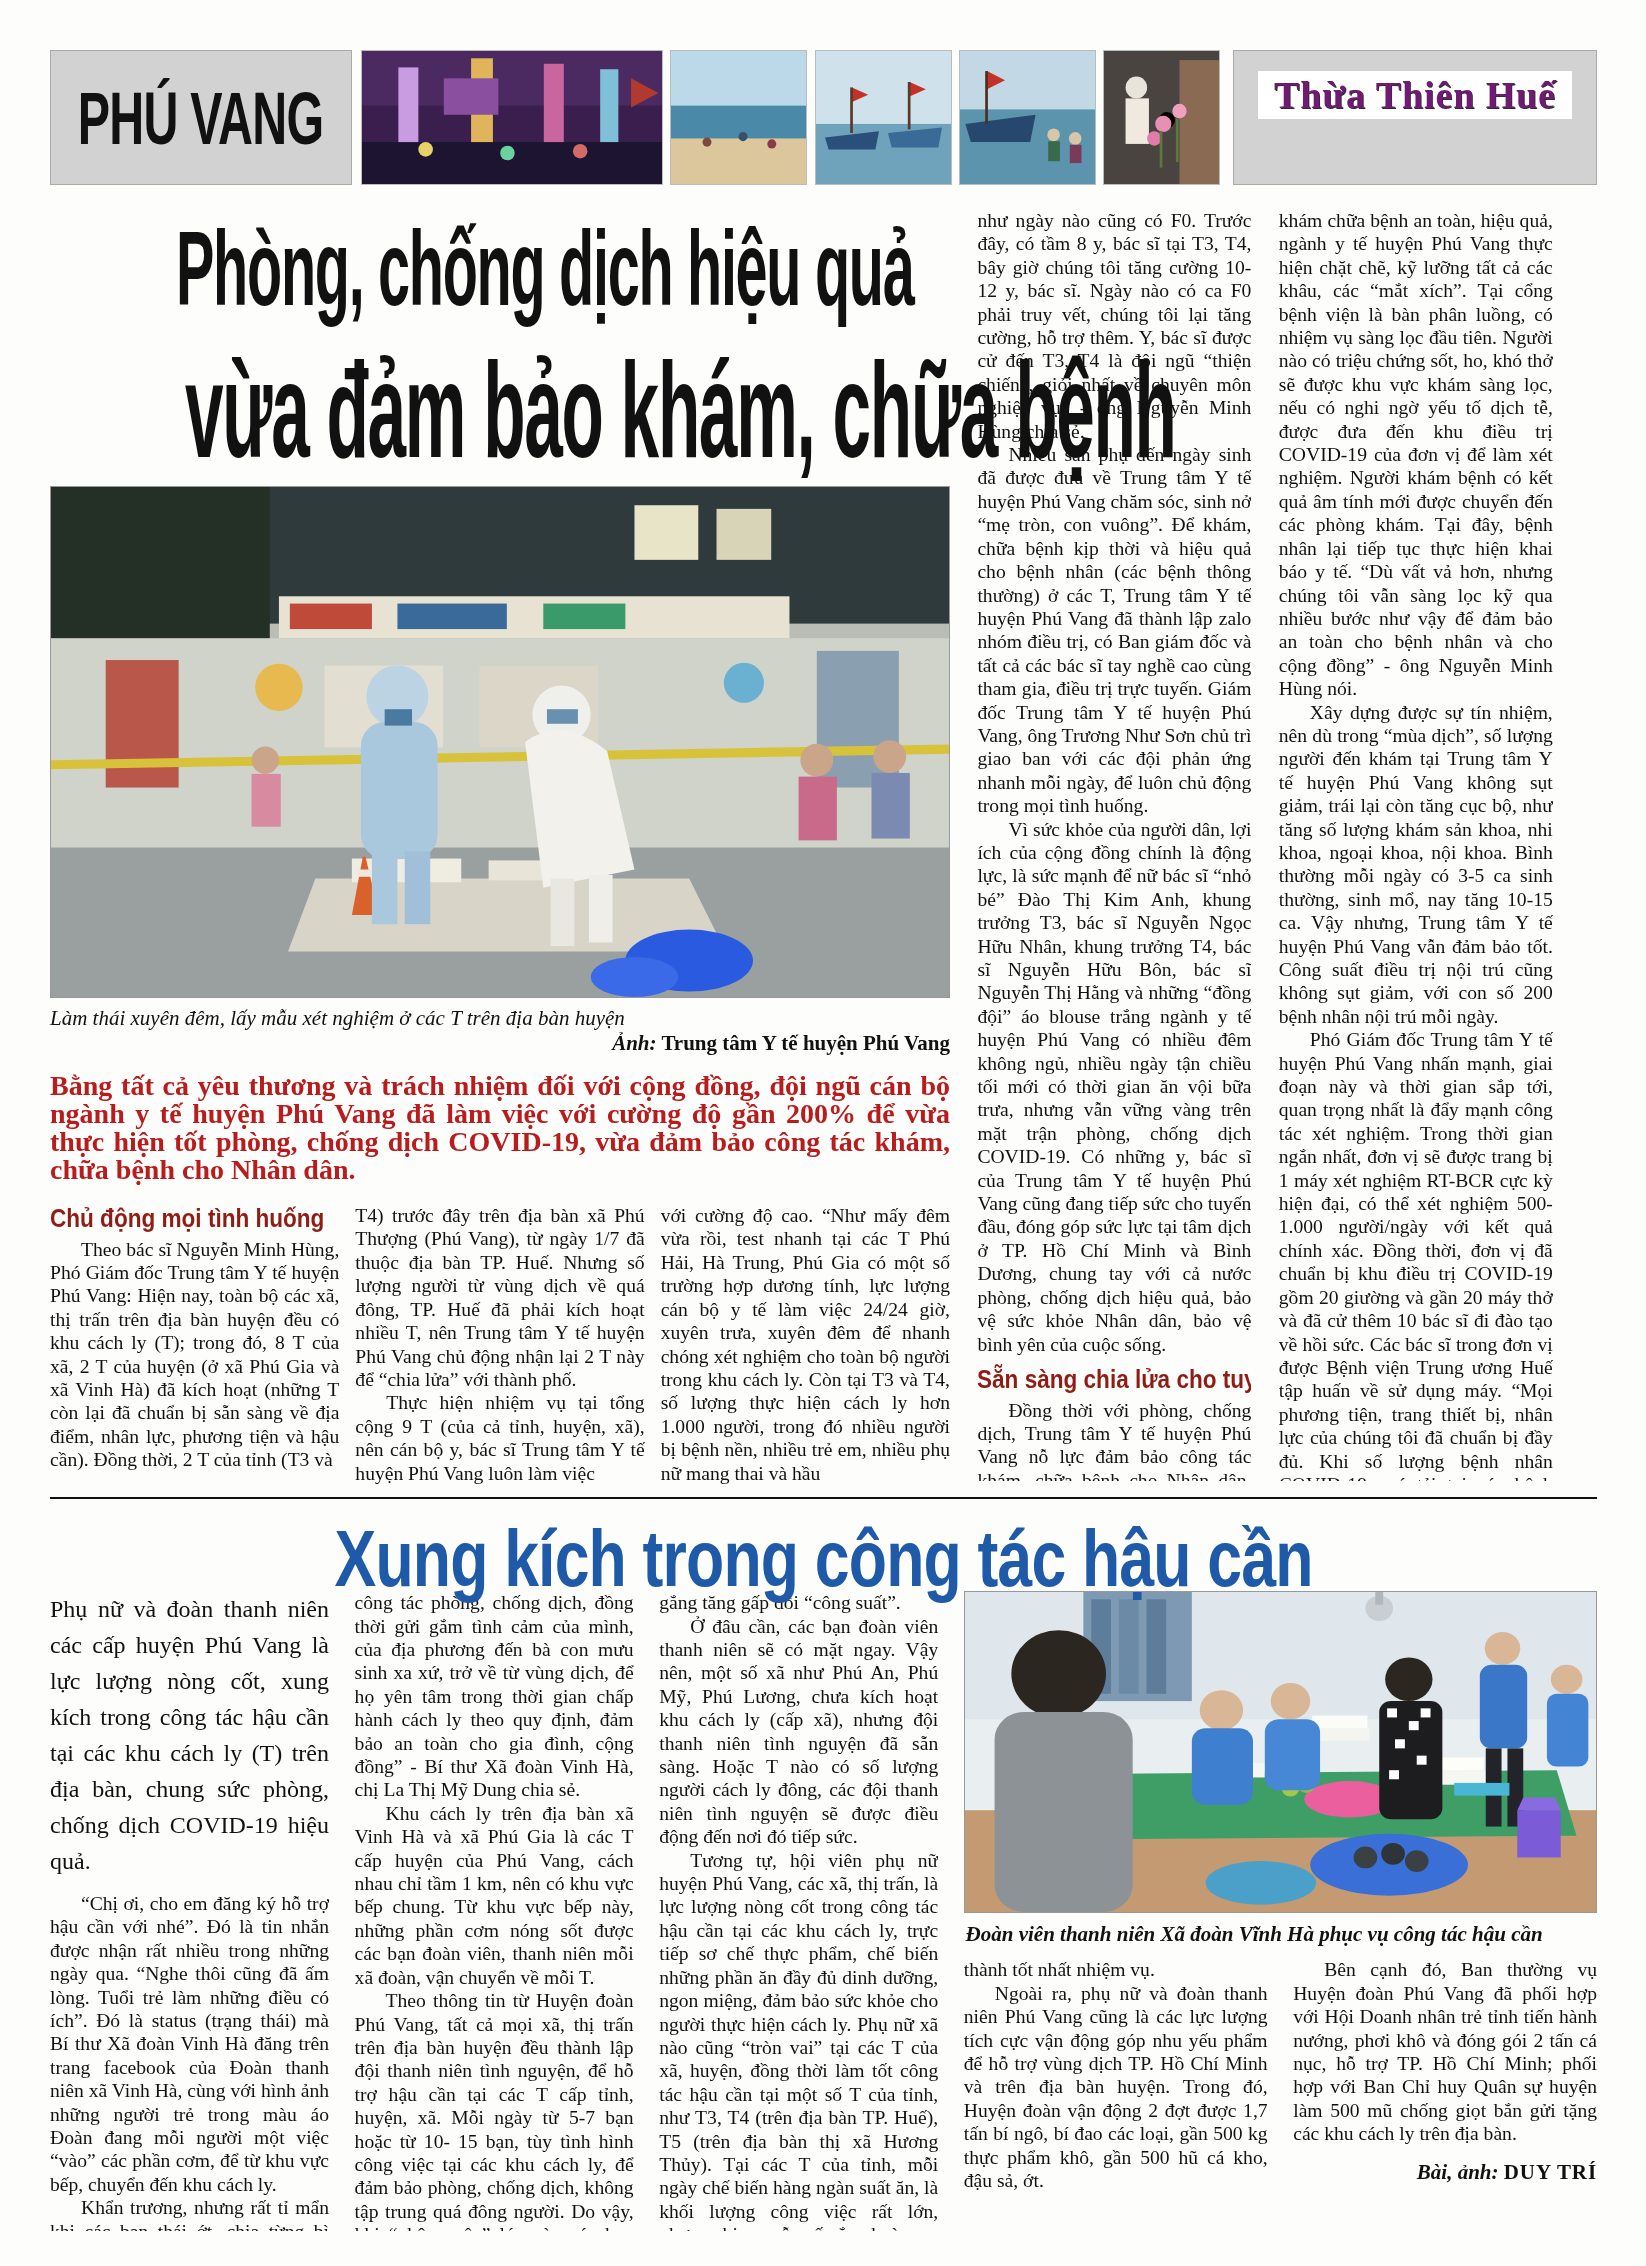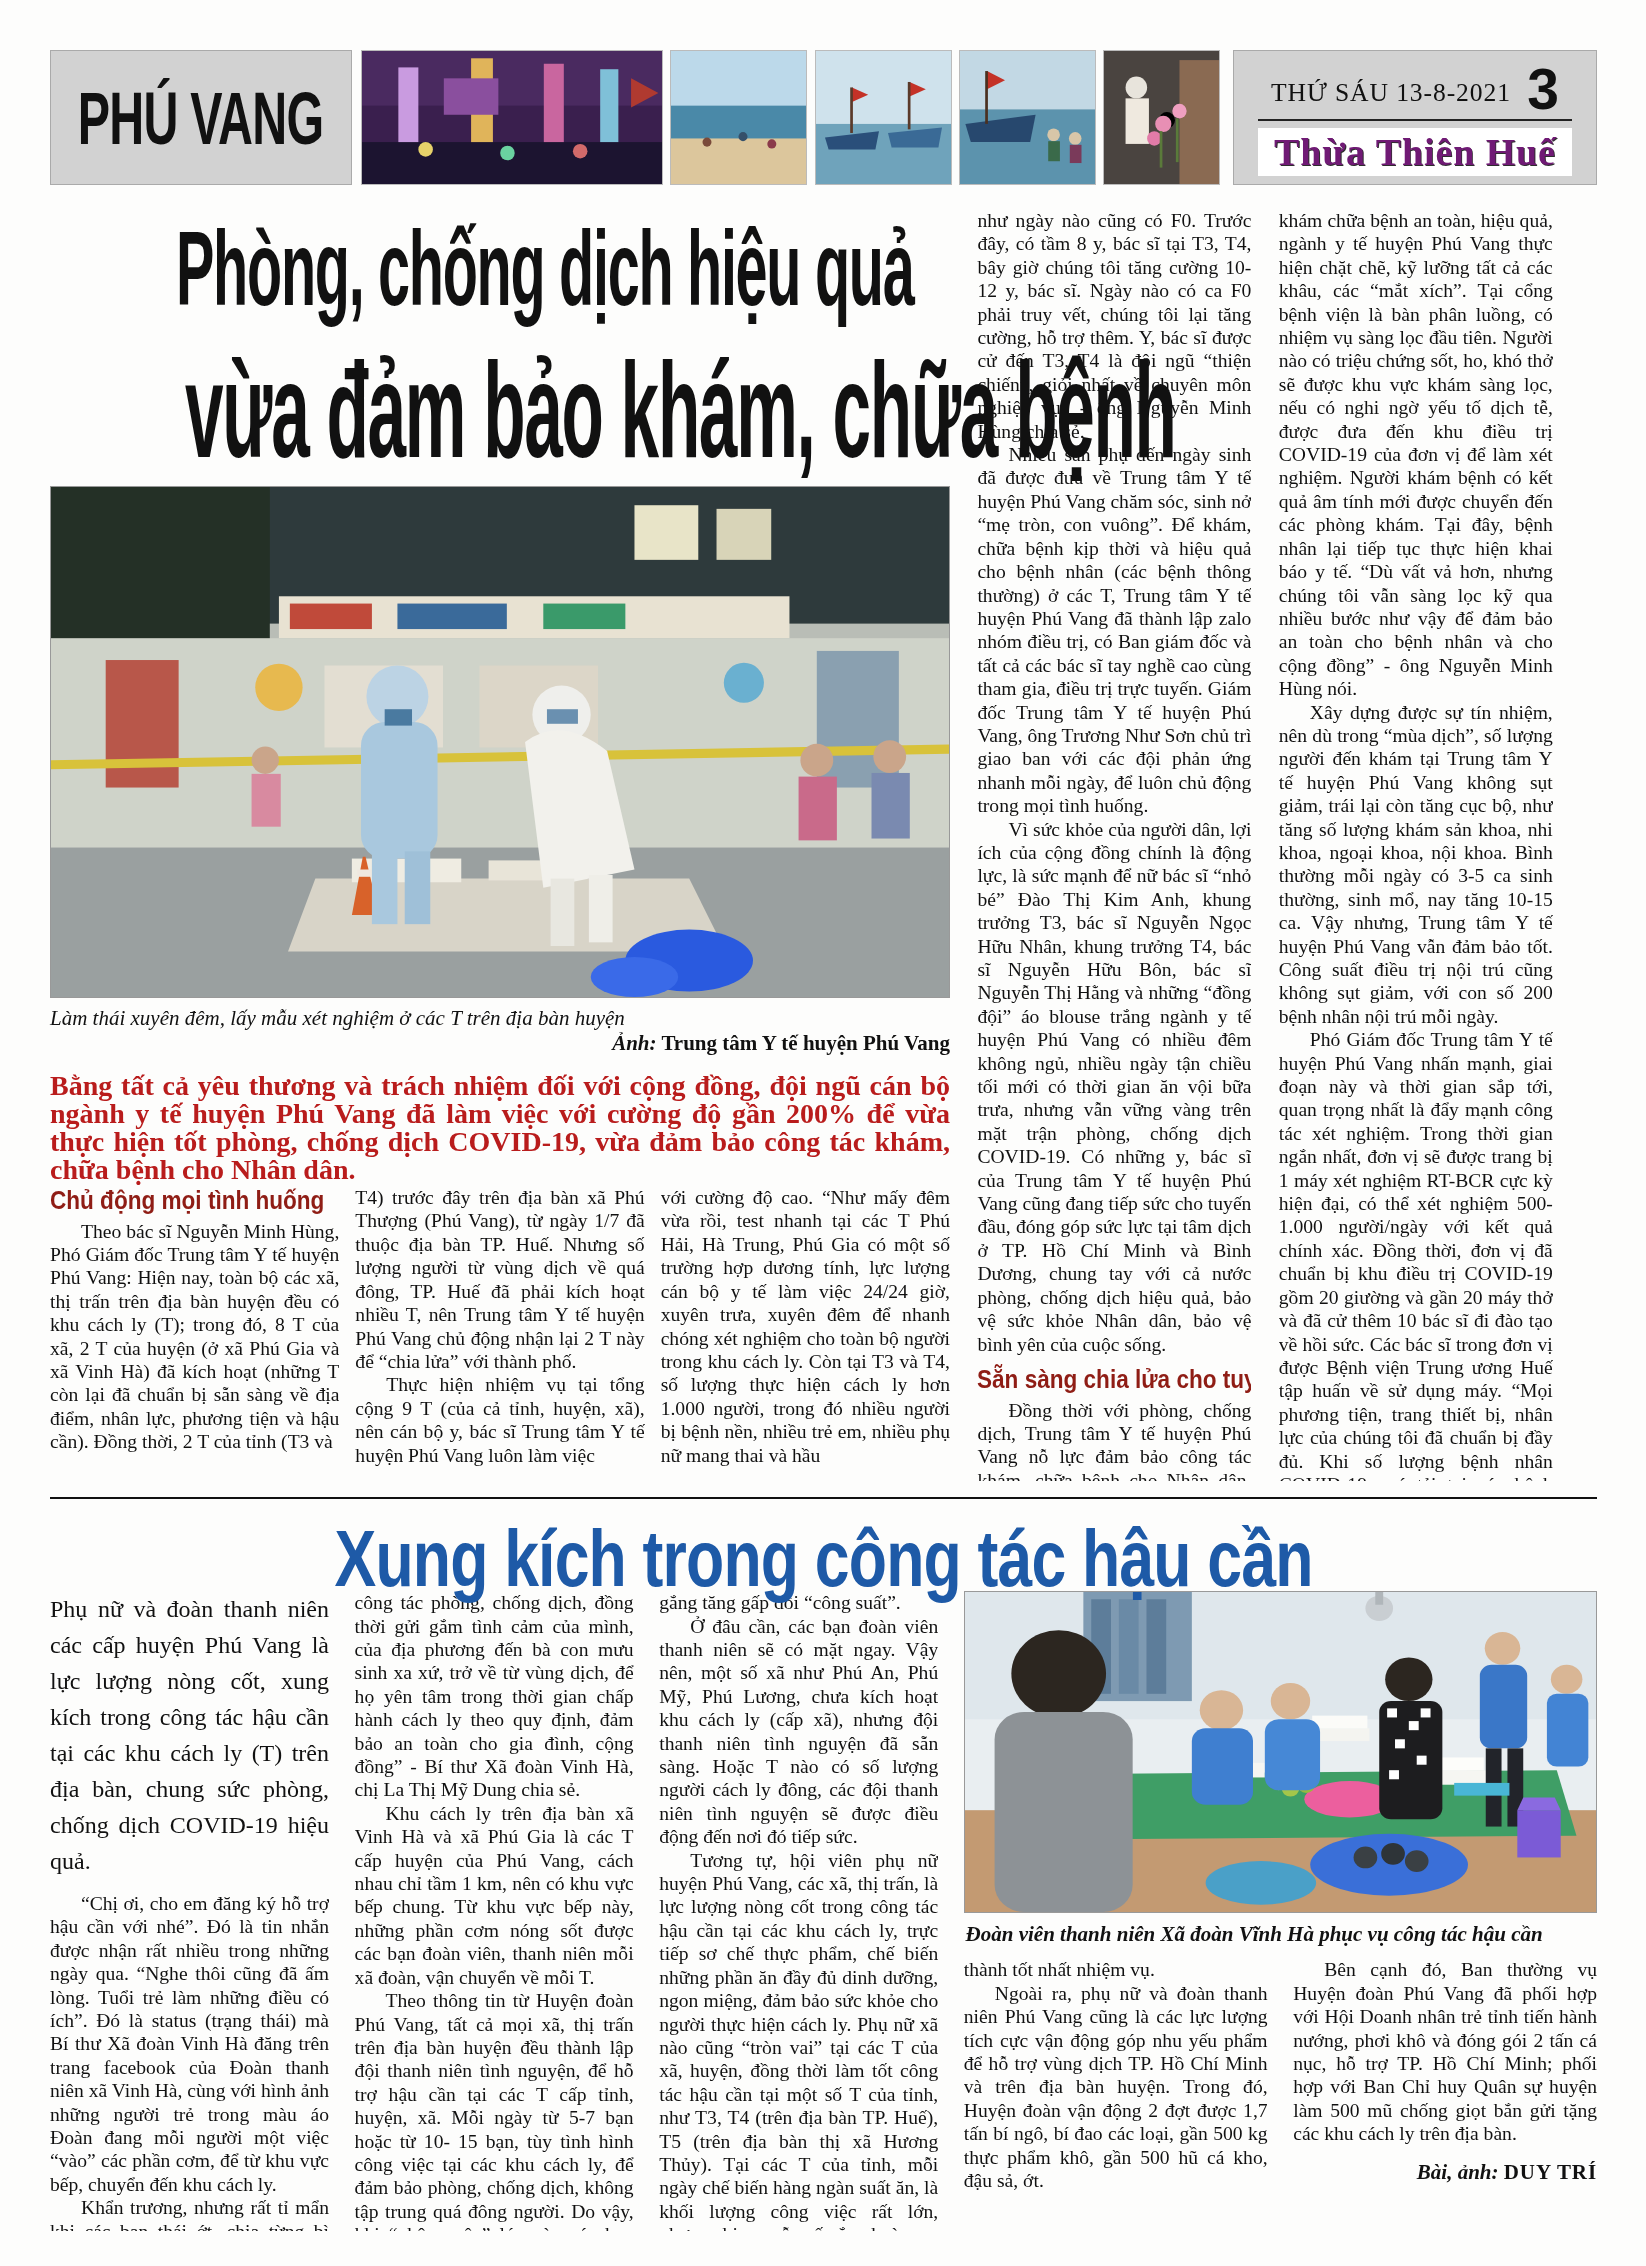--- a/index.html
+++ b/index.html
@@ -55,21 +55,21 @@
   }
   .photo1 { width:900px; height:512px; border:0.9px solid #999; display:block; }
   .cap-row { display:flex; justify-content:space-between; align-items:flex-start; margin-top:7.3px; }
   .cap-italic { font-style:italic; font-size:21px; }
   .cap-credit { font-size:21px; font-weight:bold; white-space:nowrap; }
   .cap-credit .lbl { font-style:italic; }
   .lead1 {
     margin-top:16.4px; font-weight:bold; font-size:28px; line-height:28px;
     color:#b91c1c; text-align:justify;
   }
-  .three-cols { display:flex; gap:16px; margin-top:2px; height:302px; overflow:hidden; }
+  .three-cols { display:flex; gap:16px; margin-top:20px; height:302px; overflow:hidden; }
   .three-cols .col { flex:1; overflow:hidden; }
   .bt { font-size:19.6px; line-height:23.4px; text-align:justify; }
   .ind { text-indent:31px; }
   .subhead {
     font-family:"Liberation Sans", sans-serif; font-weight:800; font-size:24px;
     color:#8f1d15; transform:scale(0.94,1.1); transform-origin:left center;
     white-space:nowrap; margin-bottom:5.5px;
   }
   .a1-colA, .a1-colB { width:274px; overflow:hidden; }
   .a1-colA .subhead { margin-top:9.1px; }
@@ -161,24 +161,20 @@
         <circle cx="70" cy="76" r="9" fill="#e really"></circle>
         <circle cx="66" cy="80" r="9" fill="#e88fb4"></circle>
         <circle cx="84" cy="66" r="8" fill="#ef9fc0"></circle>
         <circle cx="56" cy="96" r="8" fill="#e27ba8"></circle>
         <rect x="62" y="88" width="3" height="40" fill="#5a7a3a"></rect>
         <rect x="80" y="74" width="3" height="48" fill="#5a7a3a"></rect>
       </svg>
     </div>
 
     <div class="issue-box">
-      <div class="date-row">
-        <span class="date-txt">THỨ SÁU 13-8-2021</span>
-        <span class="page-num">3</span>
-      </div>
       <div class="paper-name">Thừa Thiên Huế</div>
     </div>
   </header>
 
   <section class="article1">
     <div class="a1-left">
       <h1 class="headline1">
         <span class="h1a">Phòng, chống dịch hiệu quả</span>
         <span class="h1b">vừa đảm bảo khám, chữa bệnh</span>
       </h1>

